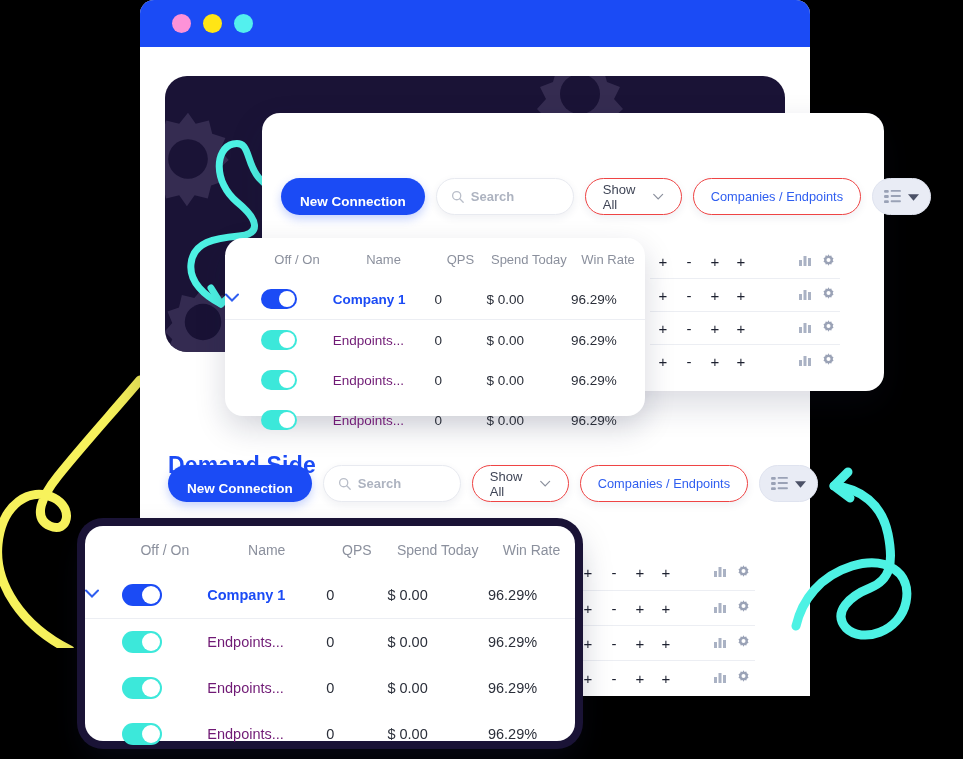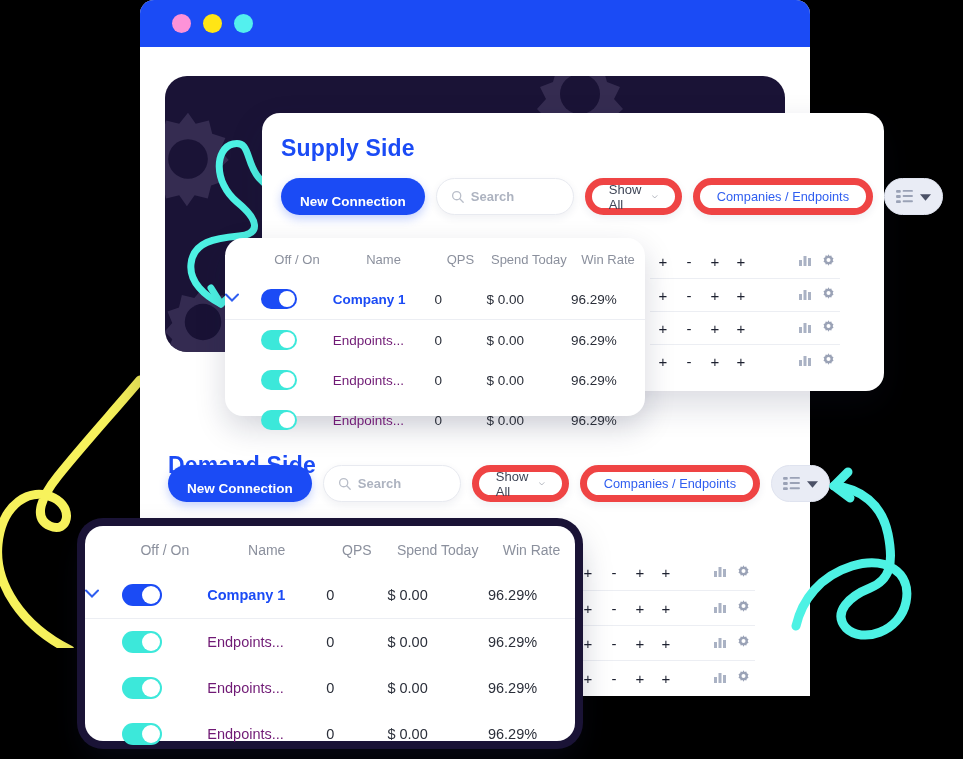--- a/index.html
+++ b/index.html
@@ -81,21 +81,21 @@
   }
   .search-box {
     height: 37px; width: 138px; border-radius: 20px;
     background: #fff; border: 1px solid #e8eaf0;
     box-shadow: 0 3px 8px rgba(30,40,80,.07);
     display: flex; align-items: center; gap: 7px; padding: 0 14px; font-weight: bold;
   }
   .search-box .ph { color: #adb3c0; font-size: 13px; }
   .pill {
     height: 37px; border-radius: 20px; background: #fff;
-    border: 7px solid #ef4444;
+    border: 1px solid #ef4444;
     box-shadow: 0 3px 8px rgba(30,40,80,.07);
     display: flex; align-items: center; justify-content: center;
     gap: 11px; padding: 0 17px; font-size: 13px; color: #3f4556;
     cursor: pointer;
   }
   .pill.link { color: #2f5ef0; font-size: 12.8px; }
   .pill.grid {
     background: #e9ecf5; border: 1px solid #dfe3ef; padding: 0 11px; gap: 7px;
     box-shadow: none;
   }
@@ -196,21 +196,20 @@
     </svg>
   </div>
 
   <svg class="squiggle" id="squiggle-cyan-dark" viewBox="0 0 130 170">
     <path d="M128 58 C 110 62, 88 56, 74 40 C 60 24, 66 2, 48 6 C 30 10, 28 44, 52 64 C 74 82, 76 96, 54 98 C 30 100, 8 104, 6 126 C 4 144, 20 158, 36 166" fill="none" stroke="#4df2e4" stroke-width="7" stroke-linecap="round"></path>
     <path d="M36 166 L 26 150 M36 166 L 46 157" fill="none" stroke="#4df2e4" stroke-width="7" stroke-linecap="round"></path>
   </svg>
 
   <div class="panel-card" id="supply-card"></div>
 
-  <h2 class="section-title" id="supply-title">Supply Side</h2>
 
   <div class="toolbar" id="supply-toolbar">
     <button class="btn-new">New Connection</button>
     <div class="search-box">
       <svg width="13" height="13" viewBox="0 0 16 16">
         <circle cx="7" cy="7" r="5" fill="none" stroke="#b9bec9" stroke-width="1.6"></circle>
         <line x1="10.8" y1="10.8" x2="15" y2="15" stroke="#b9bec9" stroke-width="1.6" stroke-linecap="round"></line>
       </svg>
       <span class="ph">Search</span>
     </div>

